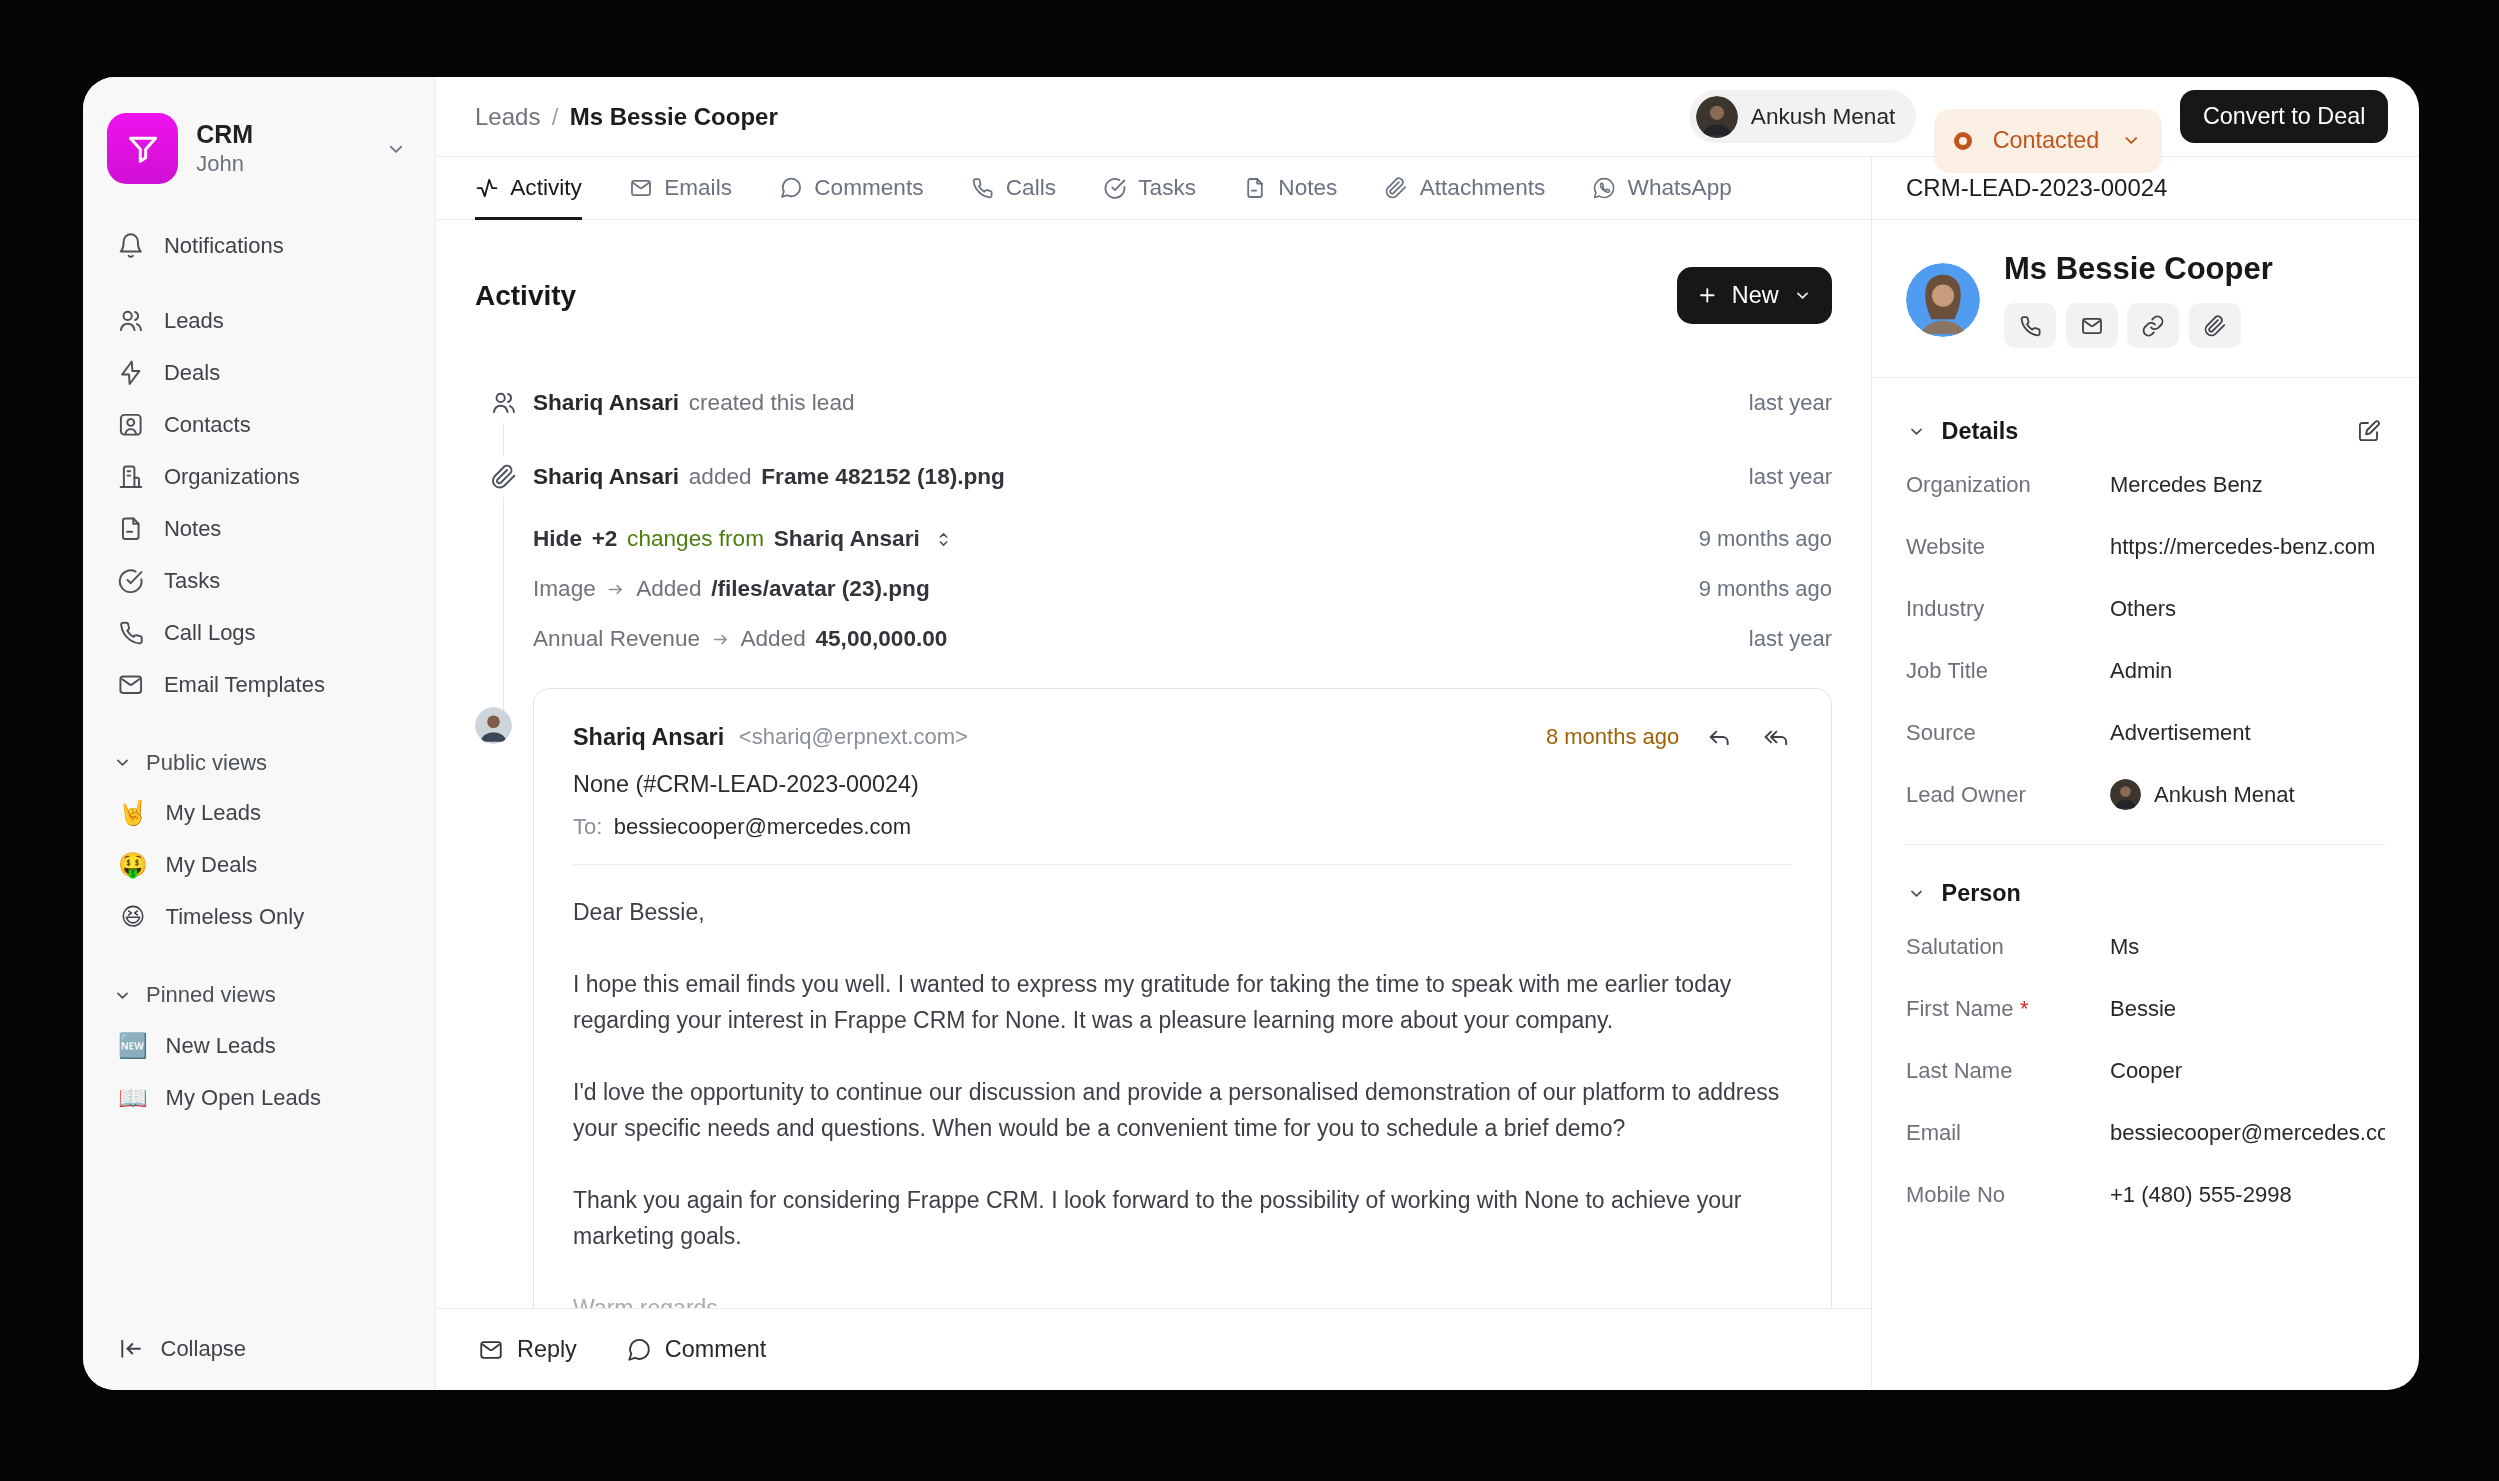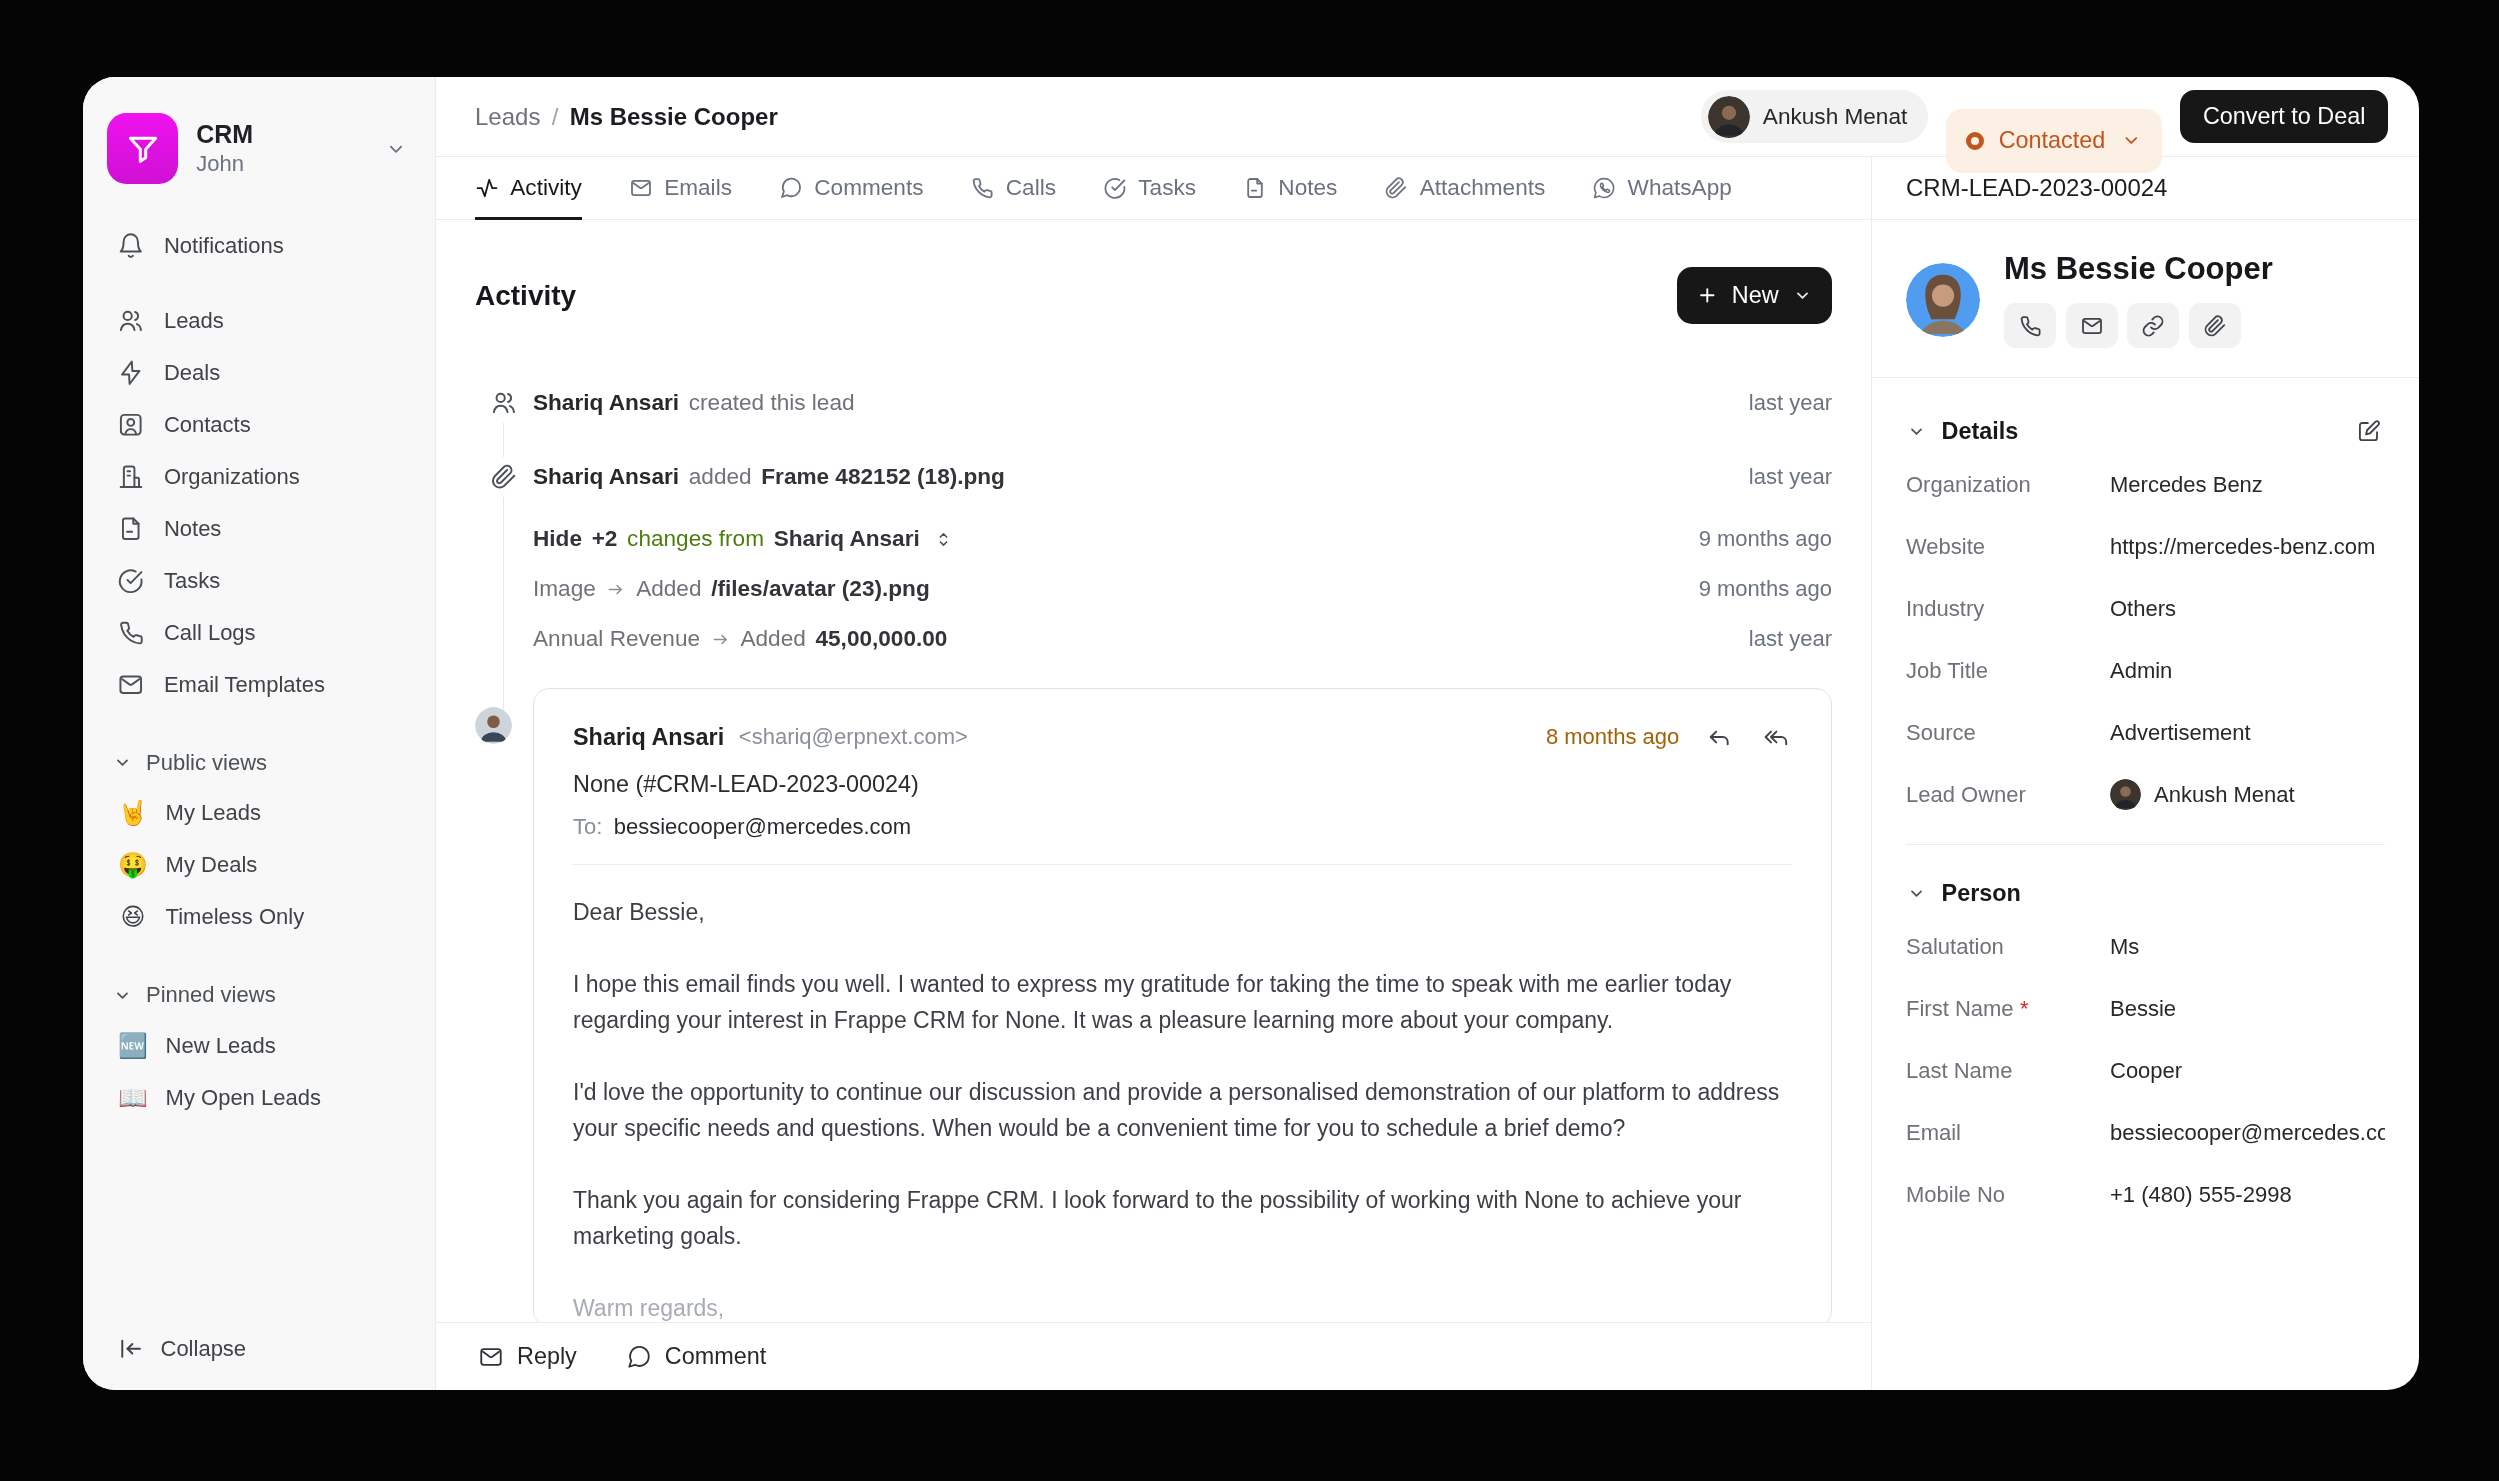--- a/index.html
+++ b/index.html
@@ -39,21 +39,21 @@
     padding:0 31px 0 39px; }
   .crumbs { display:flex; align-items:center; gap:11.3px; font-size:24px; }
   .crumb-parent { color:#71717a; cursor:pointer; }
   .crumb-sep { color:#a1a1aa; }
   .crumb-current { color:#1b1d21; font-weight:600; }
   .topbar-right { margin-left:auto; display:flex; align-items:center; gap:18px; }
   .user-chip { height:53px; background:#f2f2f3; border-radius:808px; display:flex; align-items:center;
     gap:13px; padding:0 21px 0 6.5px; font-size:22.6px; color:#27272a; cursor:pointer; }
   .avatar { border-radius:50%; overflow:hidden; flex:none; }
   .status-chip { height:64px; background:#fcefe4; border-radius:16px; display:flex; align-items:center;
-    gap:15px; padding:0 19.4px; font-size:23.4px; font-weight:500; color:#c2551e; cursor:pointer;margin-top:48px; }
+    gap:21px; padding:0 19.4px; font-size:23.4px; font-weight:500; color:#c2551e; cursor:pointer;margin-top:48px; }
   .status-ring { width:18px; height:18px; border:5.7px solid #c2551e; border-radius:50%; }
   .convert-btn { height:53px; background:#171717; color:#fff; border:none; border-radius:14.6px;
     padding:0 22.6px; font-size:23.4px; font-weight:500; font-family:inherit; cursor:pointer; }
 
   .content-row { flex:1; display:flex; min-height:0; }
 
   
   .center { flex:1; min-width:0; display:flex; flex-direction:column; border-right:0.8px solid #ececec; }
   .tabs { height:63px; flex:none; border-bottom:0.8px solid #ececec; display:flex; align-items:stretch;
     gap:47px; padding:0 39px; }
@@ -96,21 +96,21 @@
   .mail-act { background:none; border:none; color:#3f4349; cursor:pointer; padding:3.2px; }
   .mail-subject { margin-top:18px; font-size:23.4px; color:#2a2b30; }
   .mail-to { margin-top:16px; font-size:22px; display:flex; gap:11.3px; }
   .mail-to .lbl { color:#8a8f98; }
   .mail-to .val { color:#2a2b30; }
   .mail-div { border-top:0.8px solid #ececec; margin-top:24px; }
   .mail-body { margin-top:29px; font-size:23px; line-height:36px; color:#3c3f45; }
   .mail-body p { margin-bottom:36px; }
   .mail-body p.fade { color:#a7abb3; margin-bottom:0; }
 
-  .composer-bar { height:68px; flex:none; border-top:0.8px solid #ececec; display:flex; align-items:center;
+  .composer-bar { height:82px; flex:none; border-top:0.8px solid #ececec; display:flex; align-items:center;
     gap:49px; padding:0 42px; }
   .composer-btn { display:flex; align-items:center; gap:13px; background:none; border:none;
     font-size:23.4px; color:#27282c; font-family:inherit; cursor:pointer; }
   .composer-btn .ic { color:#33343a; }
 
   
   .panel { width:547px; flex:none; display:flex; flex-direction:column; min-height:0; }
   .panel-head { height:63px; flex:none; border-bottom:0.8px solid #ececec; display:flex; align-items:center;
     padding:0 34px; font-size:24px; font-weight:500; color:#1b1d21; }
   .profile { flex:none; display:flex; align-items:center; gap:24px; padding:31px 34px 29px;

